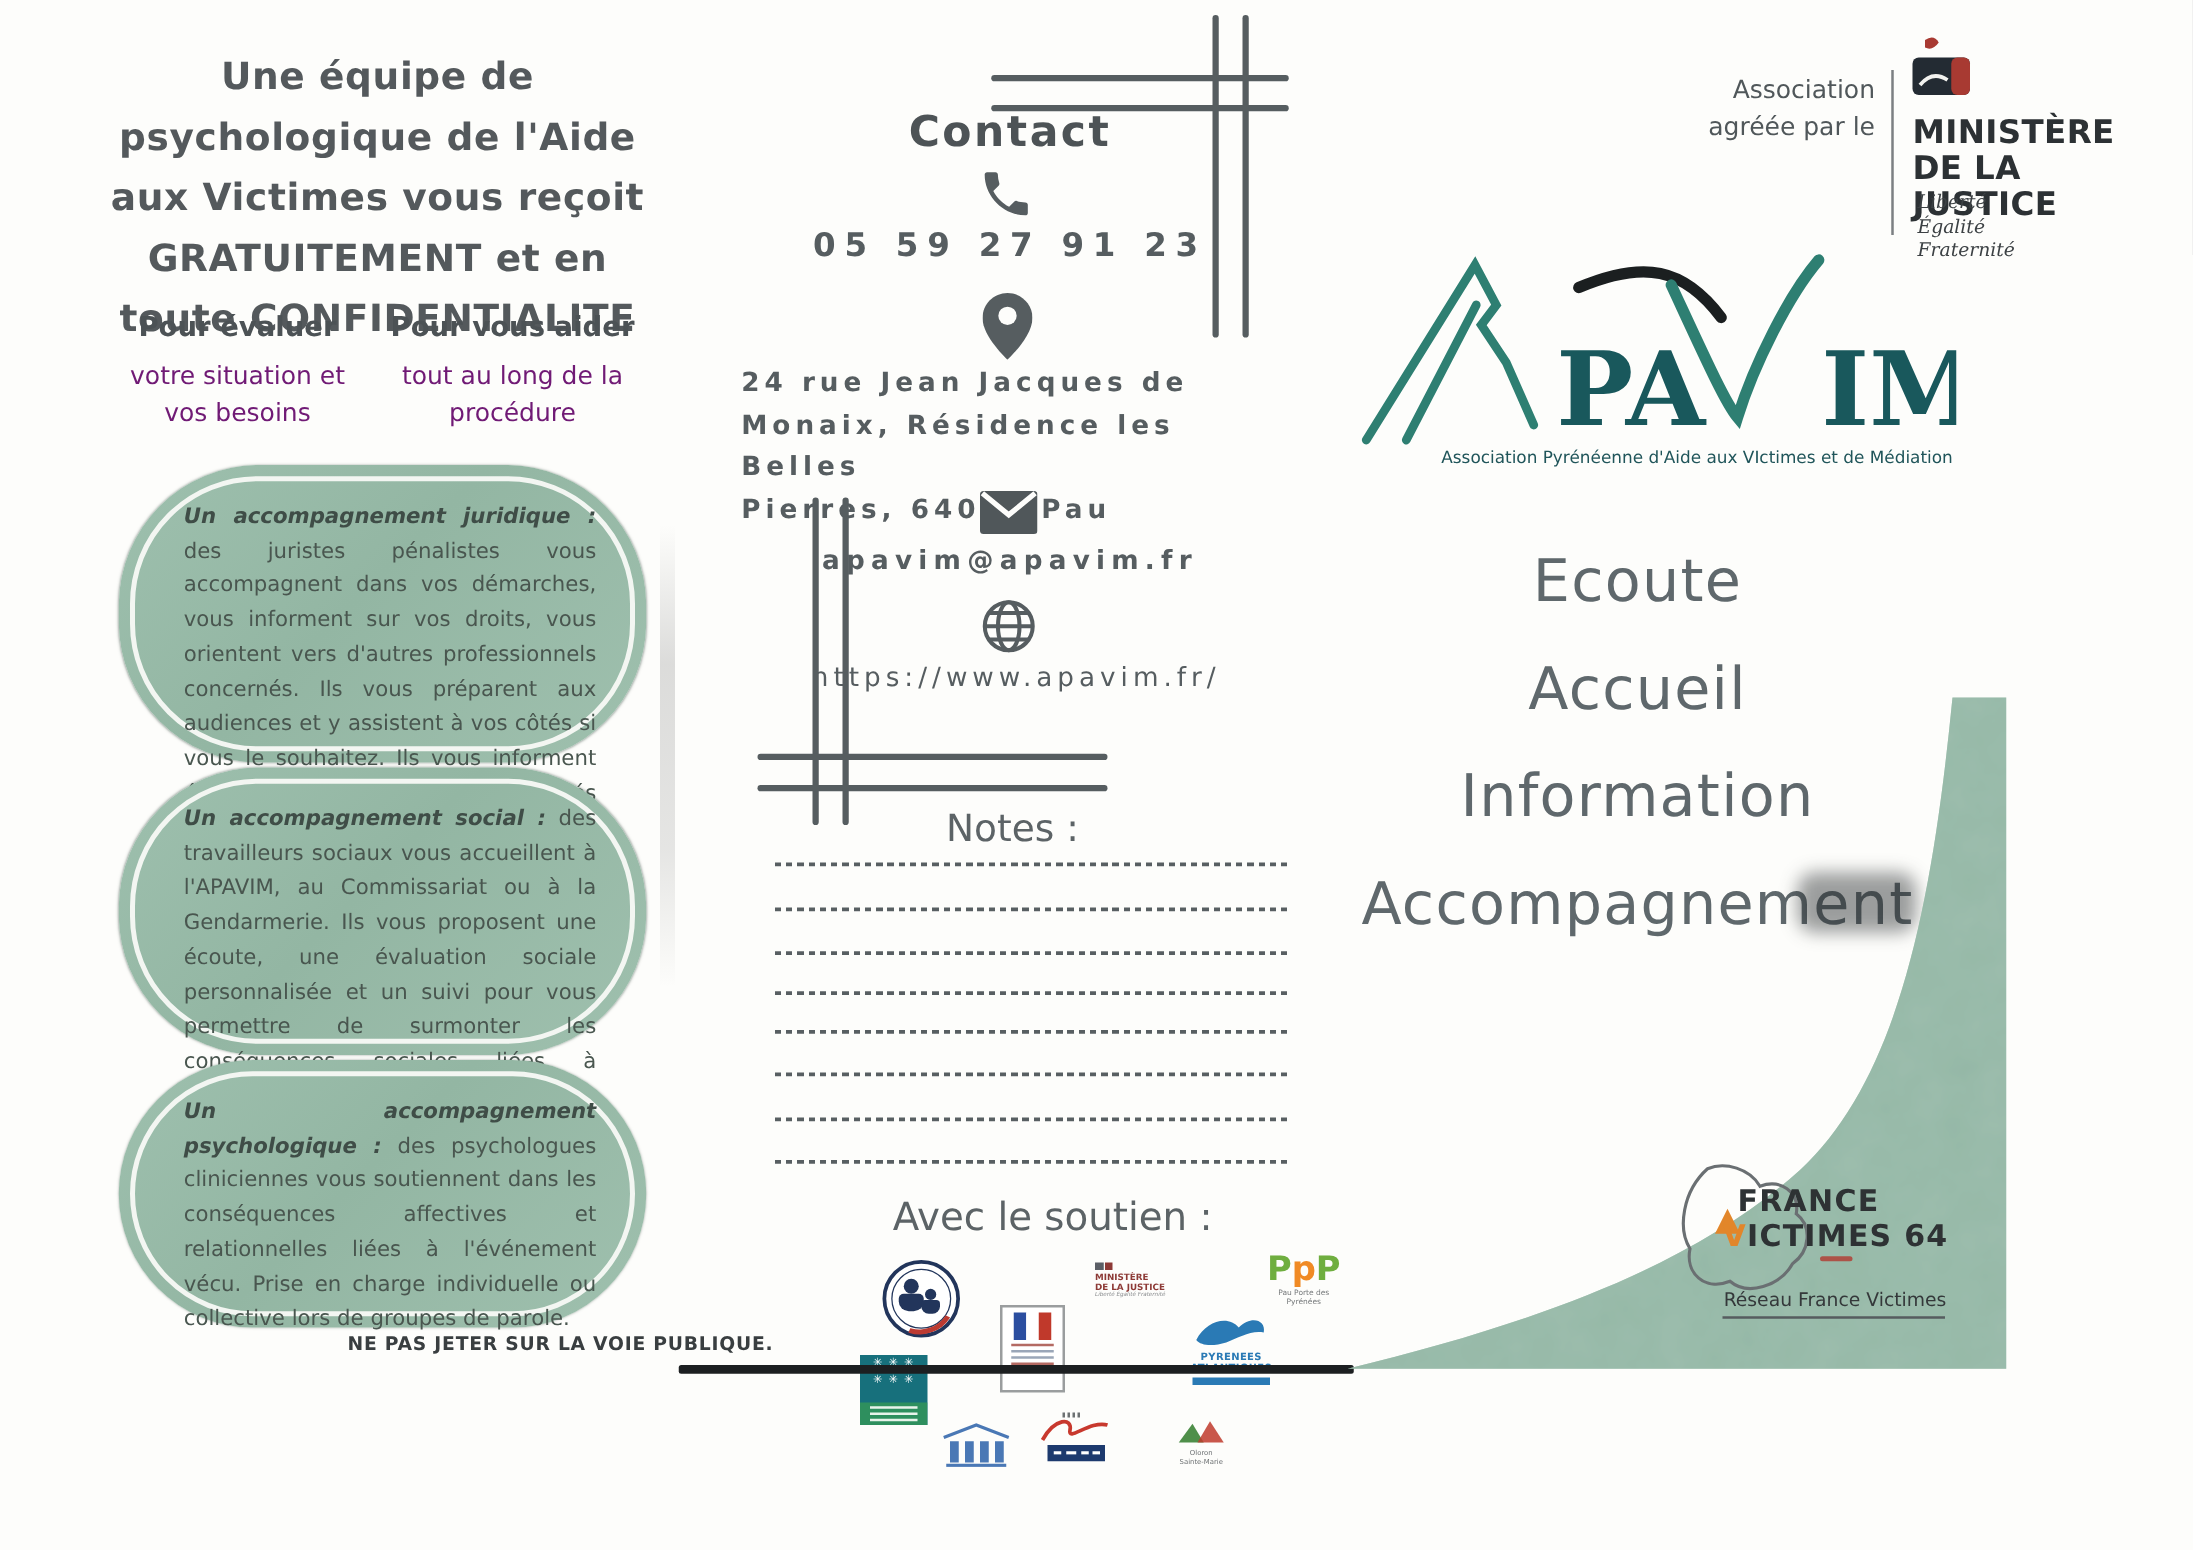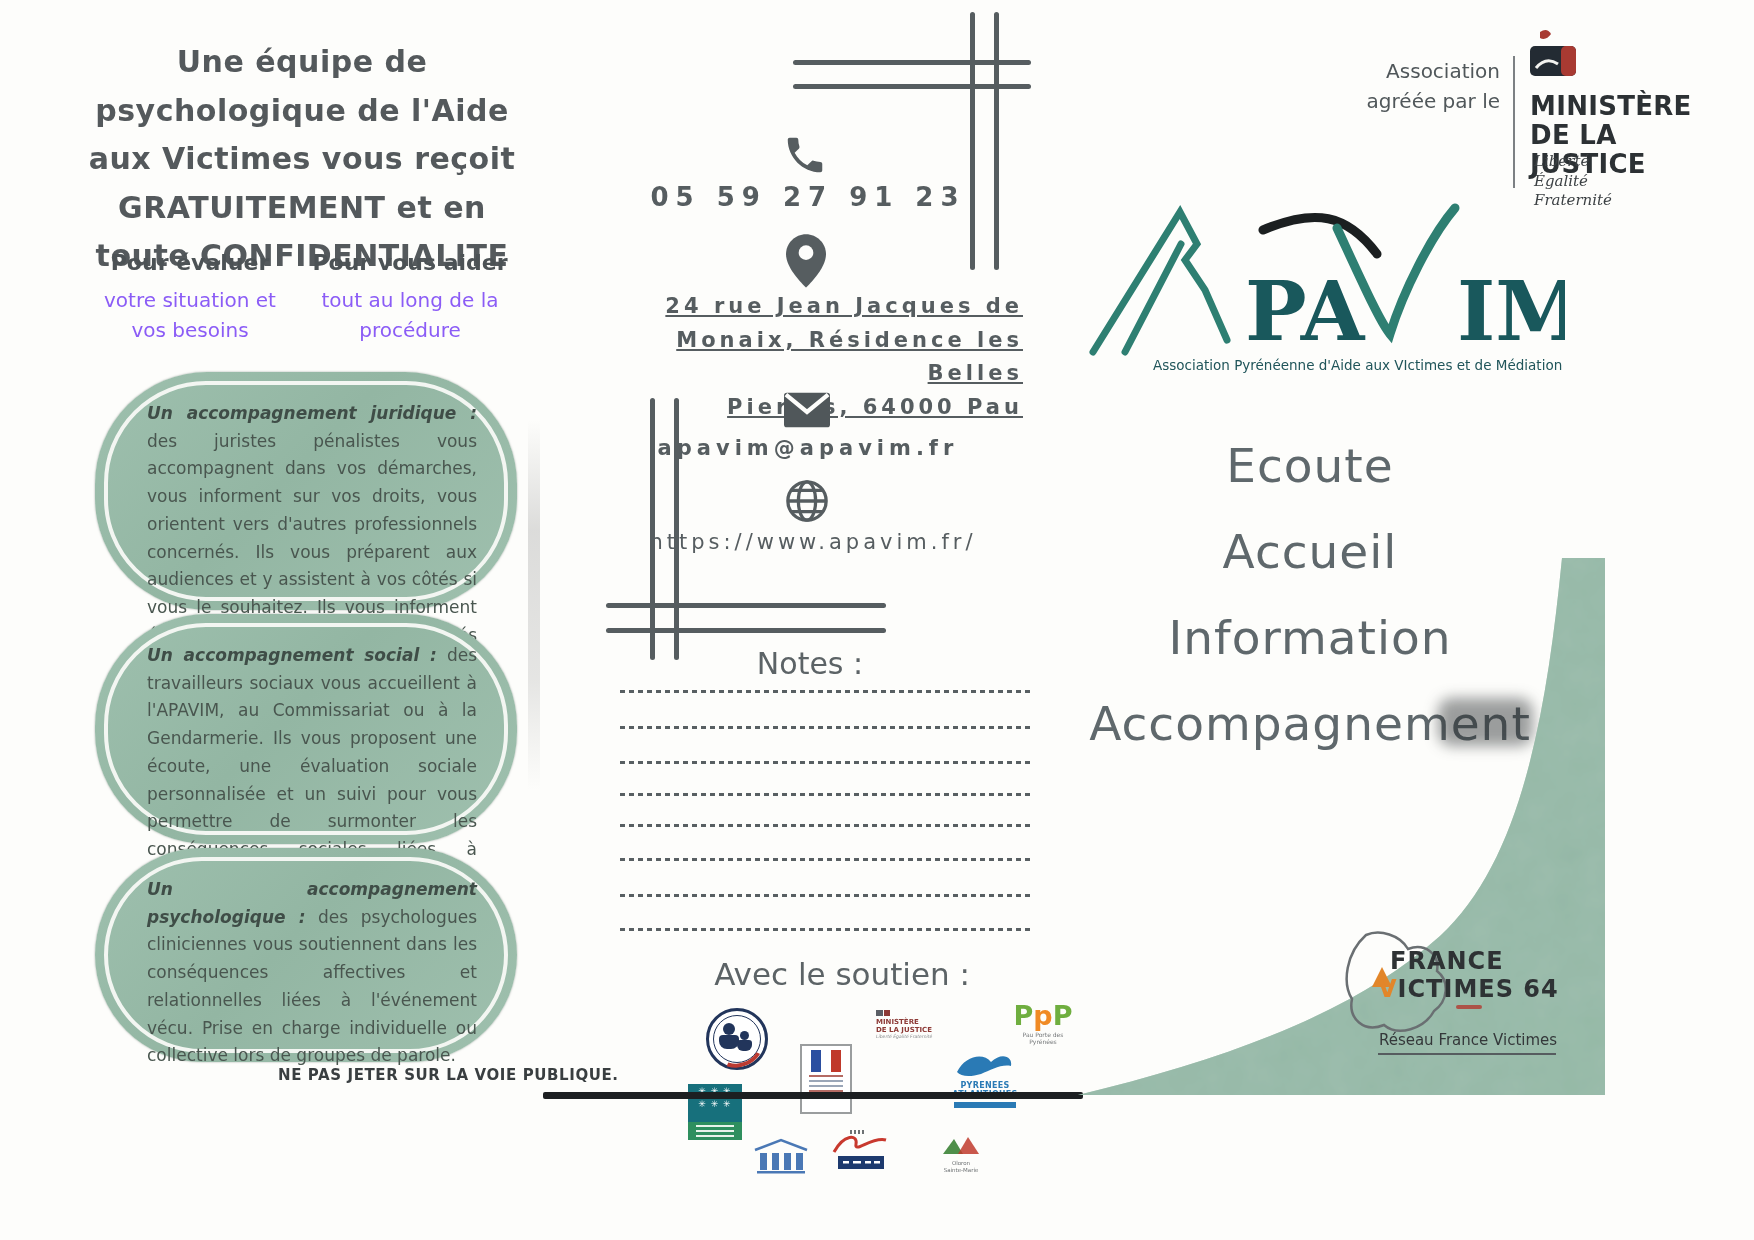--- a/index.html
+++ b/index.html
@@ -5,42 +5,42 @@
   html,body{margin:0;padding:0;background:#e8e8e8;}
   #page{position:relative;width:1754px;height:1240px;background:#fdfdfb;overflow:hidden;
         font-family:"DejaVu Sans",sans-serif;color:#53585b;}
   .abs{position:absolute;}
 
   
   .headline{left:78px;top:38px;width:448px;text-align:center;font-size:30px;font-weight:bold;
             line-height:1.62;color:#54595c;letter-spacing:.5px;}
   .mini-col{text-align:center;}
   .mini-col .t{font-size:22px;font-weight:bold;color:#4c5255;margin-bottom:10px;}
-  .mini-col .b{font-size:20px;color:#8b5cf6;line-height:1.5;}
+  .mini-col .b{font-size:20px;color:#701a75;line-height:1.5;}
   .card{left:95px;width:422px;border-radius:112px;
         background:linear-gradient(135deg,#9ec0ae 0%,#93b6a3 45%,#9fc0ae 100%);
         box-shadow:0 0 2px rgba(60,80,70,.5);}
   .card .ring{position:absolute;left:9px;right:9px;top:9px;bottom:9px;border:4px solid #f3f6f2;
         border-radius:102px;}
   .card .txt{position:absolute;left:52px;right:40px;top:28px;font-size:17px;line-height:1.63;
         color:#49564f;text-align:justify;}
   .card .txt .lead{font-style:italic;font-weight:bold;color:#3f4d47;}
   .npj{left:278px;top:1066px;font-size:15px;font-weight:bold;letter-spacing:.6px;color:#393e40;}
   .streak{left:528px;top:420px;width:12px;height:370px;
         background:linear-gradient(to bottom,rgba(120,120,120,0) ,rgba(120,120,120,.25) 30%,rgba(120,120,120,.18) 70%,rgba(120,120,120,0));}
 
   
   .hline{height:5px;background:#565d60;border-radius:3px;}
   .vline{width:5px;background:#565d60;border-radius:3px;}
   .contact-title{left:688px;top:86px;width:240px;text-align:center;font-size:34px;font-weight:bold;
         letter-spacing:2px;color:#4d5356;}
   .phone-num{left:628px;top:182px;width:360px;text-align:center;font-size:26px;font-weight:bold;
         letter-spacing:7px;color:#565d60;}
-  .address{left:593px;top:290px;width:430px;text-align:right;font-size:21px;font-weight:bold;
-        letter-spacing:4px;line-height:1.6;color:#565d60;text-decoration:underline;}
+  .address{left:593px;top:290px;width:430px;text-align:left;font-size:21px;font-weight:bold;
+        letter-spacing:4px;line-height:1.6;color:#565d60;}
   .email{left:628px;top:436px;width:360px;text-align:center;font-size:21px;font-weight:bold;
         letter-spacing:5px;color:#565d60;}
   .website{left:598px;top:530px;width:430px;text-align:center;font-size:21px;font-weight:normal;
         letter-spacing:4px;color:#565d60;}
   .notes-title{left:690px;top:646px;width:240px;text-align:center;font-size:30px;color:#5c6366;}
   .dotline{left:620px;width:412px;height:3px;
         background:repeating-linear-gradient(90deg,#585f62 0 5px,transparent 5px 9px);}
   .soutien{left:660px;top:956px;width:310px;text-align:right;font-size:31px;color:#5c6366;}
   .scanline{left:543px;top:1092px;width:540px;height:7px;background:#1c1f21;border-radius:2px;}
 
@@ -128,20 +128,21 @@
   </div>
 
   <div class="abs npj">NE PAS JETER SUR LA VOIE PUBLIQUE.</div>
   <div class="abs streak"></div>
 
   <div class="abs hline" style="left:793px;top:60px;width:238px;"></div>
   <div class="abs hline" style="left:793px;top:84px;width:238px;"></div>
   <div class="abs vline" style="left:970px;top:12px;height:258px;"></div>
   <div class="abs vline" style="left:994px;top:12px;height:258px;"></div>
 
+  <div class="abs contact-title">Contact</div>
 
   <svg class="abs" style="left:782px;top:132px;" width="46" height="46" viewBox="0 0 24 24">
     <path fill="#565d60" d="M6.6 10.8c1.4 2.8 3.8 5.1 6.6 6.6l2.2-2.2c.3-.3.7-.4 1-.2 1.1.4 2.3.6 3.6.6.6 0 1 .4 1 1V20c0 .6-.4 1-1 1C10.8 21 3 13.2 3 4c0-.6.4-1 1-1h3.5c.6 0 1 .4 1 1 0 1.2.2 2.4.6 3.6.1.3 0 .7-.2 1l-2.3 2.2z"></path>
   </svg>
   <div class="abs phone-num">05 59 27 91 23</div>
 
   <svg class="abs" style="left:786px;top:234px;" width="40" height="54" viewBox="0 0 24 32">
     <path fill="#565d60" d="M12 0C5.4 0 0 5.4 0 12c0 9 12 20 12 20s12-11 12-20C24 5.4 18.6 0 12 0z"></path>
     <circle cx="12" cy="11" r="4.4" fill="#fdfdfb"></circle>
   </svg>

